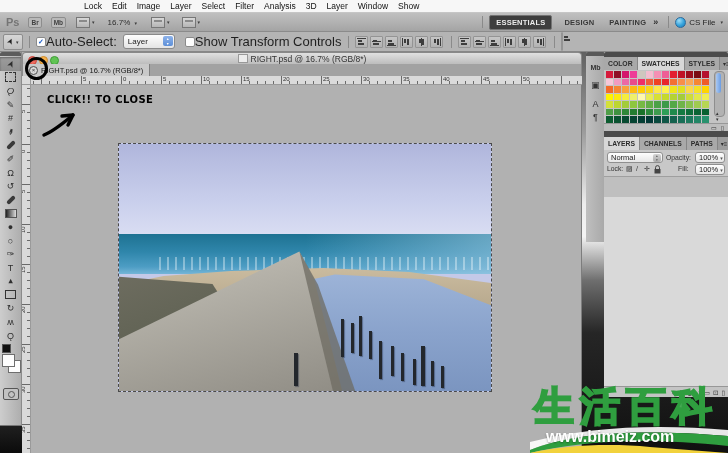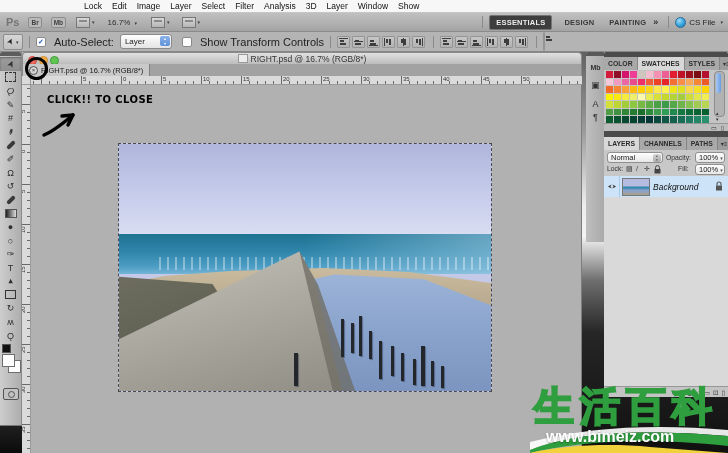--- a/index.html
+++ b/index.html
@@ -30,21 +30,21 @@
   #ws-overflow{font-size:9px;color:#2f2f2f;font-weight:bold;margin:0 4px;}
   #cs-live{display:flex;align-items:center;gap:3px;margin-right:5px;font-size:8px;color:#222;}
   #cs-live-dot{width:9px;height:9px;border-radius:50%;background:radial-gradient(circle at 35% 30%,#9fdcf6,#35a3dc 55%,#1d77b4);border:1px solid #2a6a9c;}
 
   
   #optionsbar{left:0;top:32px;width:728px;height:19px;background:#b4b4b4;border-bottom:1px solid #878787;display:flex;align-items:center;}
   #opt-tool-btn{margin-left:3px;width:18px;height:14px;background:linear-gradient(#d6d6d6,#bfbfbf);border:1px solid #8d8d8d;
                 border-radius:2px;display:flex;align-items:center;justify-content:center;font-size:8px;color:#1e1e1e;}
   .cb{width:8px;height:8px;background:#fdfdfd;border:1px solid #8a8a8a;border-radius:2px;font-size:7px;line-height:8px;
       text-align:center;color:#1a5cc8;font-weight:bold;}
-  .opt-label{font-size:11px;color:#1f1f1f;margin-left:8px;white-space:nowrap;}
+  .opt-label{font-size:13px;color:#1f1f1f;margin-left:0;white-space:nowrap;}
   #layer-select{margin-left:6px;width:46px;height:13px;background:linear-gradient(#fefefe,#e4e4e4);border:1px solid #8a8a8a;
                 border-radius:3px;display:flex;align-items:center;font-size:8px;color:#222;padding-left:4px;position:relative;}
   #layer-select .stepper{position:absolute;right:1px;top:1px;width:10px;height:10px;border-radius:2px;
                 background:linear-gradient(#8db2ea,#5d8fd8);color:#fff;font-size:4px;line-height:5px;text-align:center;}
   .stepper::before{content:"▴\A▾";white-space:pre;}
   .opt-icon{position:relative;width:11px;height:10px;margin-right:2px;background:linear-gradient(#c6c6c6,#b2b2b2);
             border:1px solid #949494;border-radius:1px;}
   .opt-icon b{position:absolute;background:#3d3d3d;}
   #align-group,#dist-group{display:flex;align-items:center;}
 
@@ -720,34 +720,20 @@
       <svg class="lockglyph" style="left:50px;top:15px;" width="7" height="9">
         <path d="M1.5 4 V2.6 A2 2 0 0 1 5.5 2.6 V4" fill="none" stroke="#444" stroke-width="1"></path>
         <rect x="0.5" y="4" width="6" height="4.5" fill="#444"></rect>
       </svg>
       <span class="tiny-label" style="left:74px;top:15px;">Fill:</span>
       <span class="mac-box" style="left:91px;top:14px;width:30px;height:11px;">
         <span>100%</span>
           <span class="dd"></span>
       </span>
     </div>
-    <div id="layer-row">
-      <span id="eye-box">
-        <svg width="10" height="7">
-          <path d="M1 3.5 Q5 0 9 3.5 Q5 7 1 3.5 Z" fill="#3c3c3c"></path>
-            <circle cx="5" cy="3.5" r="1.4" fill="#cde3f8"></circle>
-        </svg>
-      </span>
-      <span id="layer-thumb"></span>
-      <span id="layer-name">Background</span>
-      <svg id="layer-lock" width="8" height="10">
-        <path d="M2 4.5 V3 A2 2 0 0 1 6 3 V4.5" fill="none" stroke="#555" stroke-width="1.1"></path>
-        <rect x="1" y="4.5" width="6" height="5" fill="#555"></rect>
-      </svg>
-    </div>
     <div id="layers-empty"></div>
     <div id="layers-footer">
         <i>∞</i>
         <i>fx</i>
         <i>◧</i>
         <i>◑</i>
         <i>▭</i>
         <i>⊡</i>
         <i>▯</i>
       </div>

